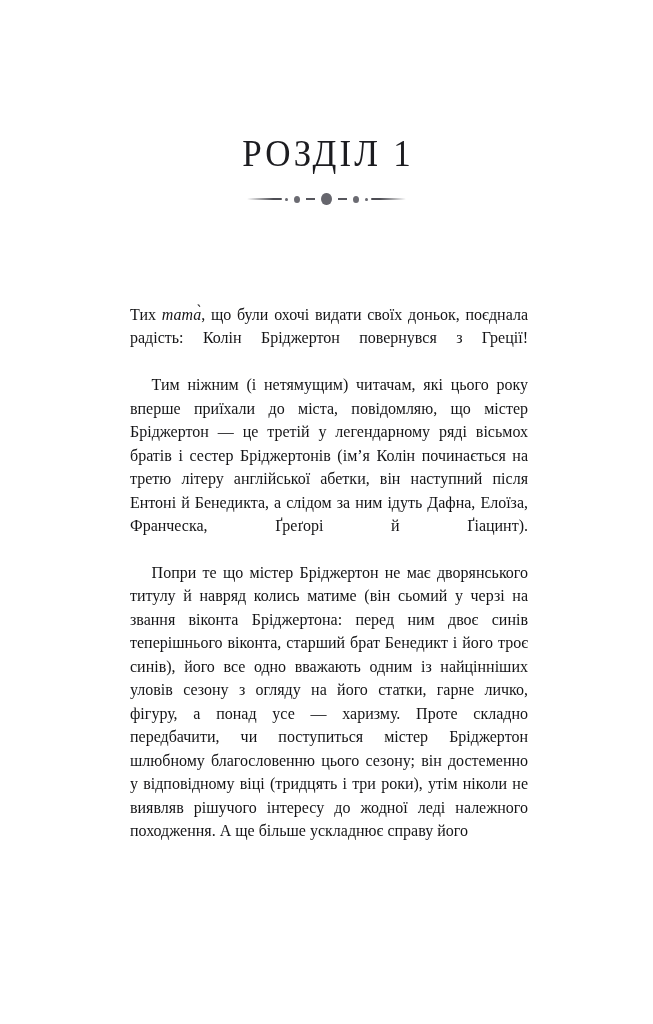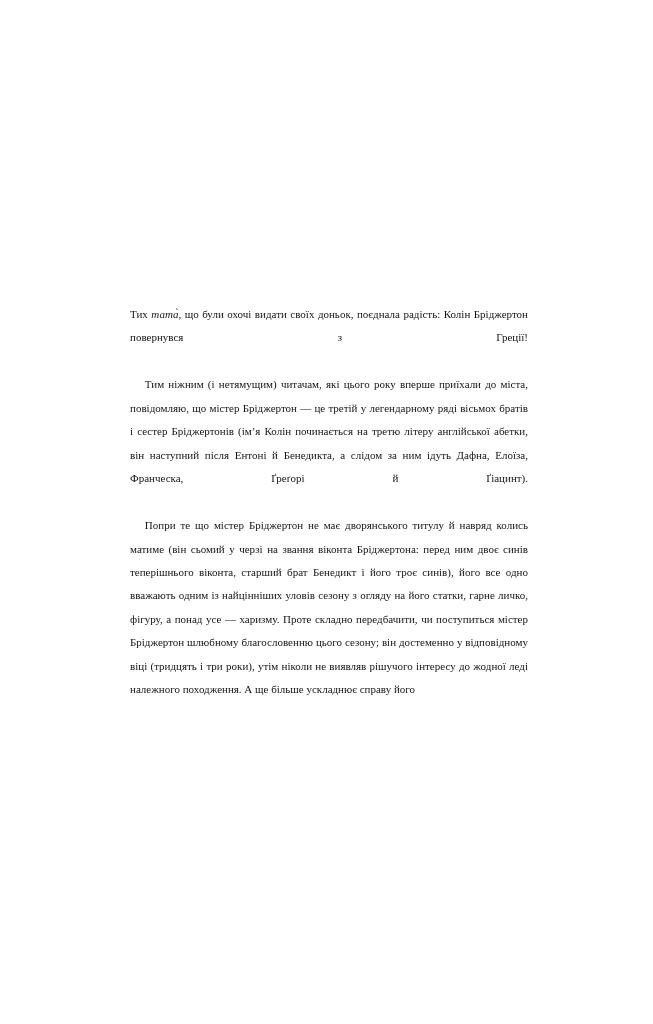--- a/index.html
+++ b/index.html
@@ -81,21 +81,21 @@
   .orn-dot.tiny { width: 3px;  height: 3px; }
   .orn-dot.small{ width: 7px;  height: 7px; }
   .orn-dot.big  { width: 12px; height: 12px; background:#66666d; }
 
   
   .body-text {
     position: absolute;
     top: 303px;
     left: 130px;
     width: 398px;
-    font-size: 11px;
+    font-size: 16px;
     line-height: 23.45px;
     text-align: justify;
     color: #141416;
     font-weight: 400;
   }
 
   .para {
     margin: 0;
     text-align: justify;
     text-justify: inter-word;
@@ -113,20 +113,35 @@
     display: inline-block;
     width: 100%;
   }
   .para.last::after { display: none; }
 </style>
 </head>
 <body>
 
 <div class="page">
 
+  <div class="chapter-head">
+    <div class="chapter-title">РОЗДІЛ 1</div>
+
+    <div class="ornament">
+      <span class="orn-rule left"></span>
+      <span class="orn-dot tiny"></span>
+      <span class="orn-dot small"></span>
+      <span class="orn-dash"></span>
+      <span class="orn-dot big"></span>
+      <span class="orn-dash"></span>
+      <span class="orn-dot small"></span>
+      <span class="orn-dot tiny"></span>
+      <span class="orn-rule right"></span>
+    </div>
+  </div>
 
   <div class="body-text">
 
     <p class="para" id="para-1">
       <span>Тих </span><i>тата̀</i><span>, що були охочі видати своїх доньок, поєднала радість: Колін Бріджертон повернувся з Греції!</span>
     </p>
 
     <p class="para" id="para-2">Тим ніжним (і нетямущим) читачам, які цього року вперше приїхали до міста, повідомляю, що містер Бріджертон — це третій у легендарному ряді вісьмох братів і сестер Бріджертонів (ім’я Колін починається на третю літеру англійської абетки, він наступний після Ентоні й Бенедикта, а слідом за ним ідуть Дафна, Елоїза, Франческа, Ґреґорі й Ґіацинт).</p>
 
     <p class="para last" id="para-3">Попри те що містер Бріджертон не має дворянського титулу й навряд колись матиме (він сьомий у черзі на звання віконта Бріджертона: перед ним двоє синів теперішнього віконта, старший брат Бенедикт і його троє синів), його все одно вважають одним із найцінніших уловів сезону з огляду на його статки, гарне личко, фігуру, а понад усе — харизму. Проте складно передбачити, чи поступиться містер Бріджертон шлюбному благословенню цього сезону; він достеменно у відповідному віці (тридцять і три роки), утім ніколи не виявляв рішучого інтересу до жодної леді належного походження. А ще більше ускладнює справу його</p>

